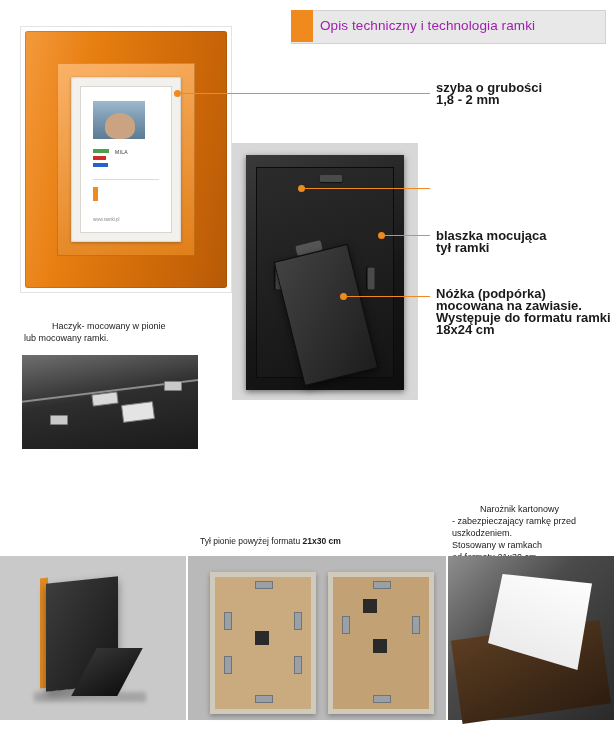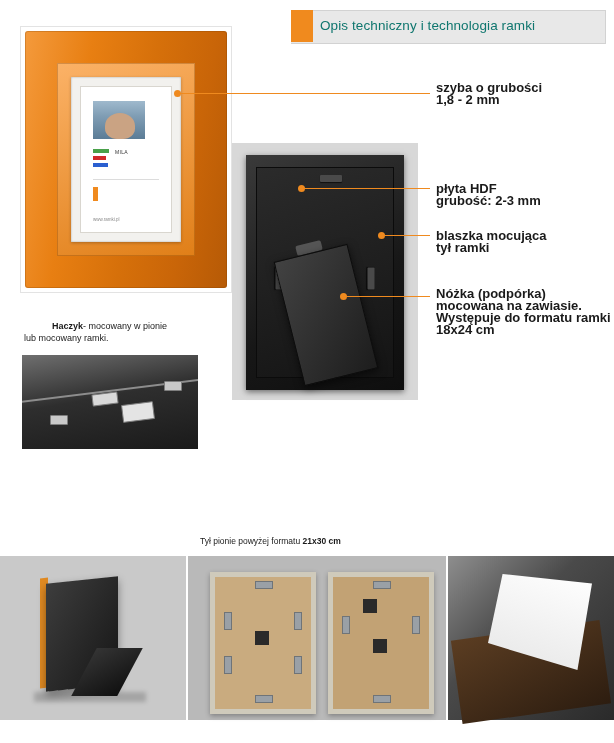--- a/index.html
+++ b/index.html
@@ -39,21 +39,21 @@
     top: 10px;
     width: 22px;
     height: 32px;
     background: #f08a1e;
   }
   .header-title {
     position: absolute;
     left: 320px;
     top: 18px;
     font-size: 13.5px;
-    color: #0f766e;
+    color: #a21caf;
     letter-spacing: .1px;
   }
 
   
   .frame-photo {
     position: absolute;
     left: 20px;
     top: 26px;
     width: 210px;
     height: 265px;
@@ -367,21 +367,21 @@
     font-weight: bold;
   }
   .callout .ln { display: block; white-space: nowrap; }
 
   .note {
     position: absolute;
     font-size: 9px;
     line-height: 12px;
     color: #1a1a1a;
   }
-  .note b { font-weight: bold; padding-left: 28px; }
+  .note b { font-weight: normal; padding-left: 28px; }
 
   .cap {
     position: absolute;
     font-size: 8.5px;
     line-height: 11px;
     color: #1a1a1a;
   }
   .cap b { font-weight: bold; }
 </style>
 </head>
@@ -443,42 +443,45 @@
   <div class="dot" style="left:378px; top:232px;"></div>
 
   <div class="lead" style="left:344px; top:296px; width:86px;"></div>
   <div class="dot" style="left:340px; top:293px;"></div>
 
   <div class="callout" style="left:436px; top:82px;">
     <span class="ln">szyba o grubości</span>
     <span class="ln">1,8 - 2 mm</span>
   </div>
 
-  <div class="callout" style="left:436px; top:183px;">
-    <span class="ln">płyta HDF</span>
-    <span class="ln">grubość: 2-3 mm</span>
-  </div>
 
   <div class="callout" style="left:436px; top:230px;">
     <span class="ln">blaszka mocująca</span>
     <span class="ln">tył ramki</span>
   </div>
 
   <div class="callout" style="left:436px; top:288px;">
     <span class="ln">Nóżka (podpórka)</span>
     <span class="ln">mocowana na zawiasie.</span>
     <span class="ln">Występuje do formatu ramki</span>
     <span class="ln">18x24 cm</span>
   </div>
 
   <div class="note" style="left:24px; top:320px;">
     <b>Haczyk</b><span>-  mocowany w pionie</span><br>
     <span>lub mocowany ramki.</span>
   </div>
 
+  <div class="note" style="left:452px; top:503px;">
+    <b>Narożnik kartonowy</b><br>
+    <span>- zabezpieczający ramkę przed</span><br>
+    <span>uszkodzeniem.</span><br>
+    <span>Stosowany w ramkach</span><br>
+    <span>od formatu 21x30 cm</span>
+  </div>
 
 
   <div class="cap" style="left:200px; top:536px;">
     <span>Tył pionie powyżej formatu </span><b>21x30 cm</b>
   </div>
 
   <div class="bottom-row">
 
     <div class="bimg bimg-1">
       <div class="stand-shadow"></div>

